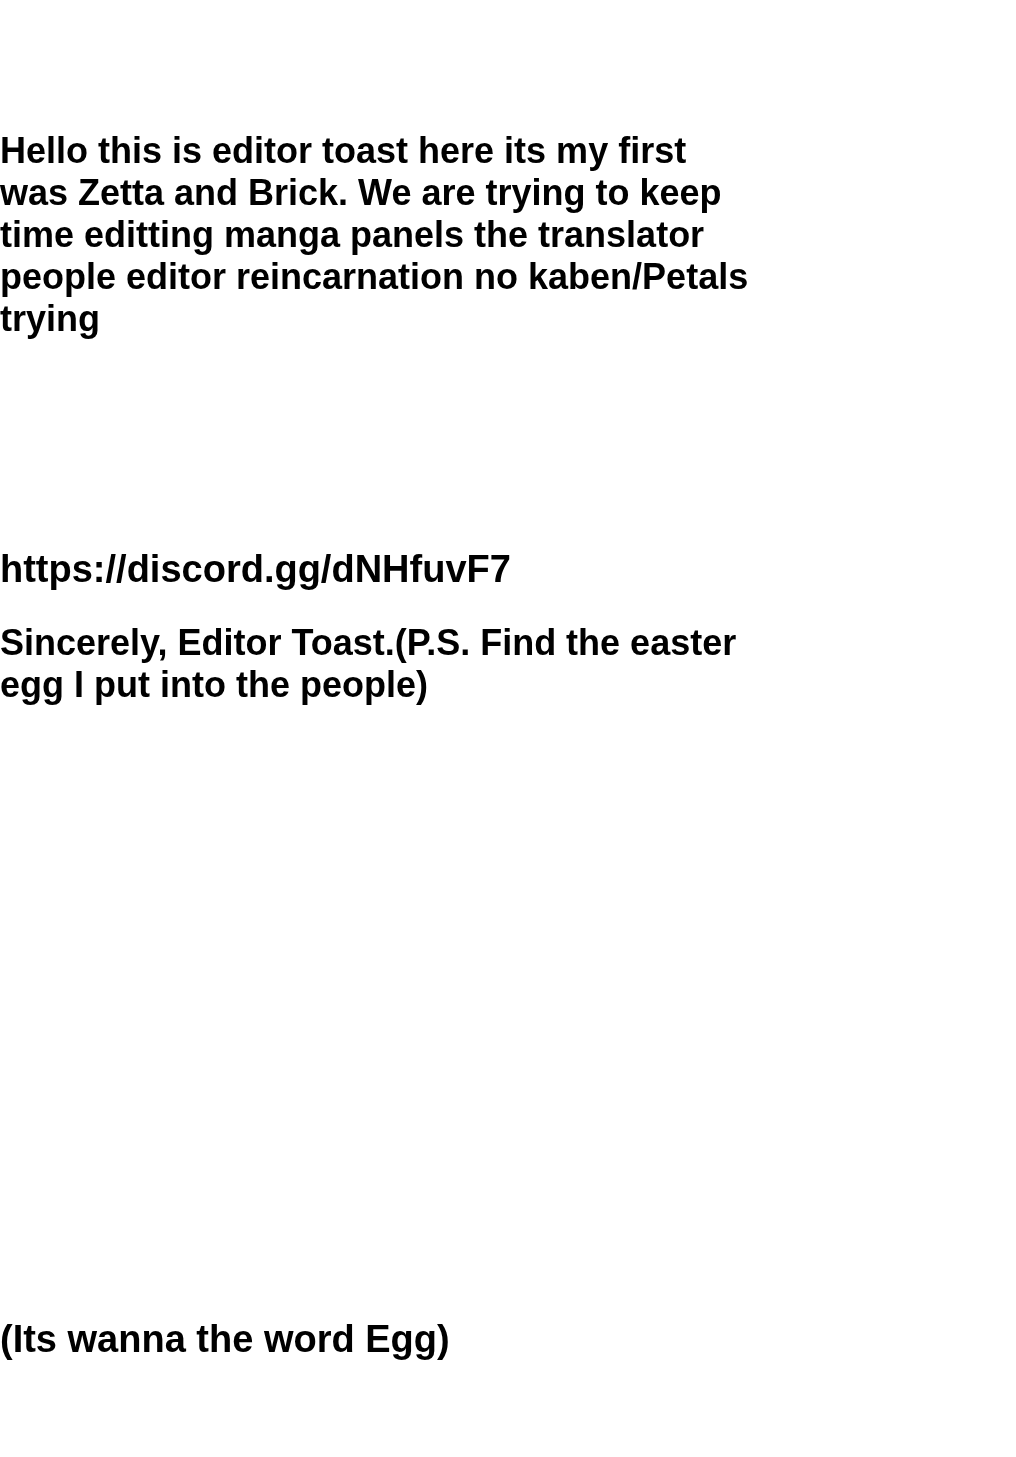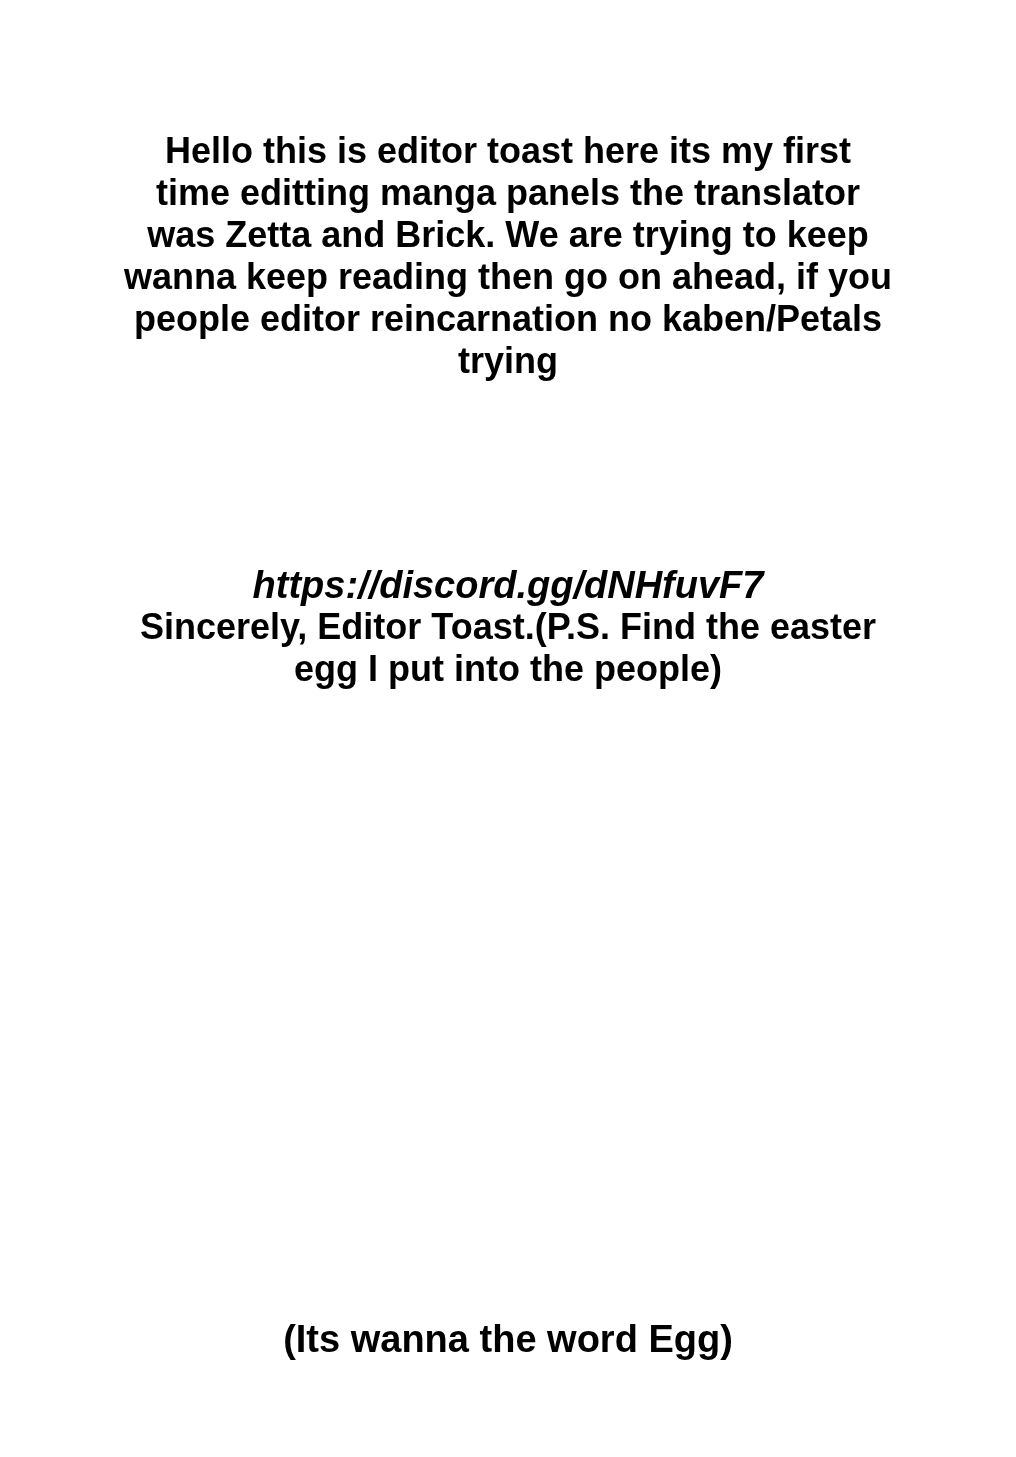--- a/index.html
+++ b/index.html
@@ -16,54 +16,53 @@
       overflow: hidden;
       font-family: "Liberation Sans", "DejaVu Sans", sans-serif;
       font-weight: 700;
       color: #000000;
     }
 
     .text-block {
       position: absolute;
       left: 0;
       width: 1016px;
-      text-align: center;
+      text-align: left;
     }
 
     .note-line,
     .link-line,
     .sig-line,
     .egg-line {
       display: block;
       white-space: nowrap;
       font-size: 36px;
       line-height: 42px;
       letter-spacing: 0px;
     }
 
     .paragraph-block { top: 130px; }
 
-    .link-block { top: 564px; font-style: italic; }
+    .link-block { top: 548px; }
     .link-line { font-size: 38px; }
 
-    .signature-block { top: 606px; }
+    .signature-block { top: 622px; }
 
     .egg-block { top: 1318px; }
     .egg-line { font-size: 38px; }
   </style>
 </head>
 <body>
 
 <div class="page">
 
   <div class="text-block paragraph-block">
     <span class="note-line">Hello this is editor toast here its my first</span>
+    <span class="note-line">was Zetta and Brick. We are trying to keep</span>
     <span class="note-line">time editting manga panels the translator</span>
-    <span class="note-line">was Zetta and Brick. We are trying to keep</span>
-    <span class="note-line">wanna keep reading then go on ahead, if you</span>
     <span class="note-line">people editor reincarnation no kaben/Petals</span>
     <span class="note-line">trying</span>
   </div>
 
   <div class="text-block link-block">
     <span class="link-line">https://discord.gg/dNHfuvF7</span>
   </div>
 
   <div class="text-block signature-block">
     <span class="sig-line">Sincerely, Editor Toast.(P.S. Find the easter</span>

